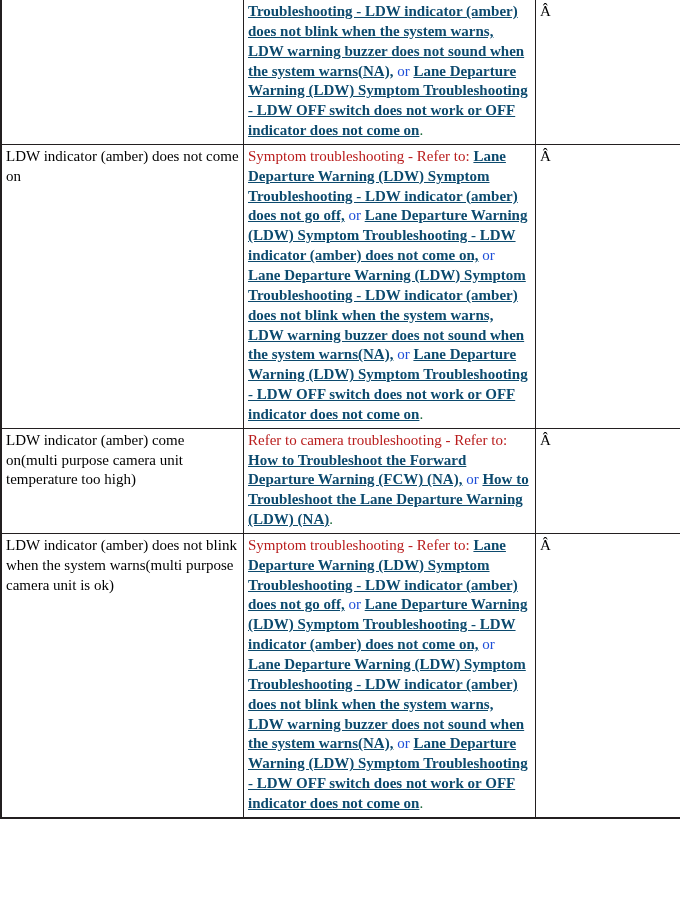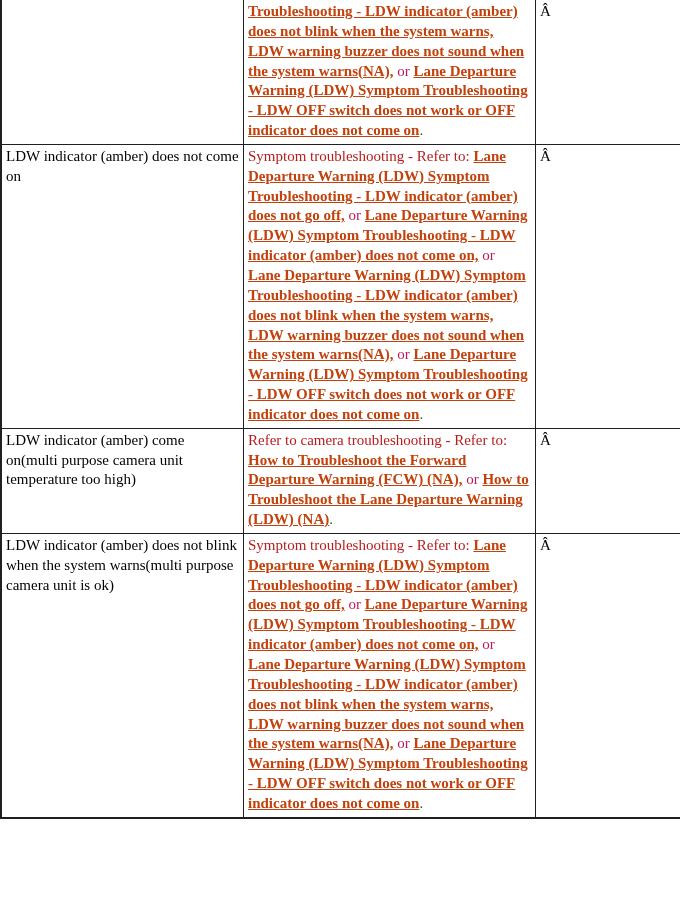--- a/index.html
+++ b/index.html
@@ -43,28 +43,28 @@
   
   .doc-table tr.row-clipped > td {
     border-top: 0;
   }
 
   .cell-text {
     display: block;
   }
 
   a.xref {
-    color: #c2410c;
+    color: #0c4a6e;
     font-weight: bold;
     text-decoration: underline;
     text-underline-offset: 1px;
   }
 
   span.sep {
-    color: #be185d;
+    color: #1d4ed8;
     font-weight: normal;
     text-decoration: none;
   }
 
   span.plain {
     color: #b91c1c;
   }
 
   span.period {
     color: #1a6b38;

